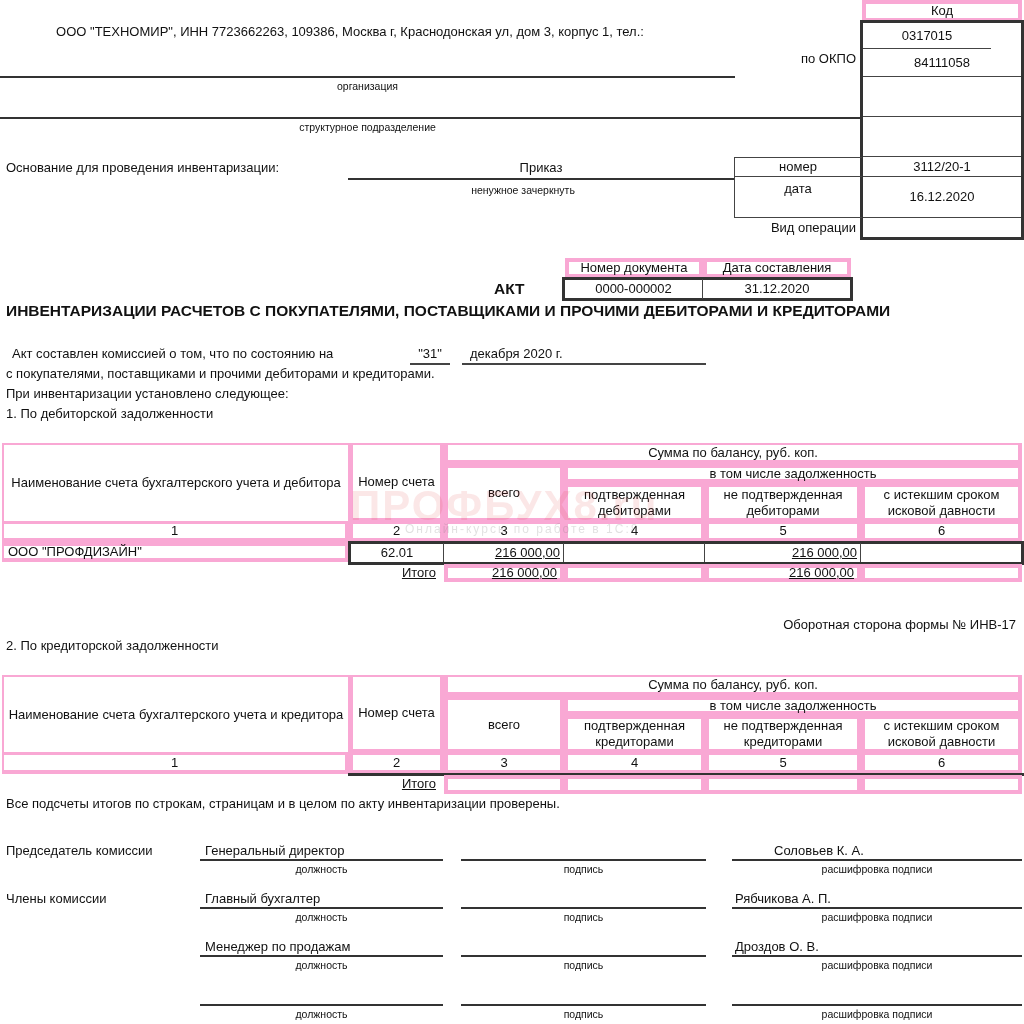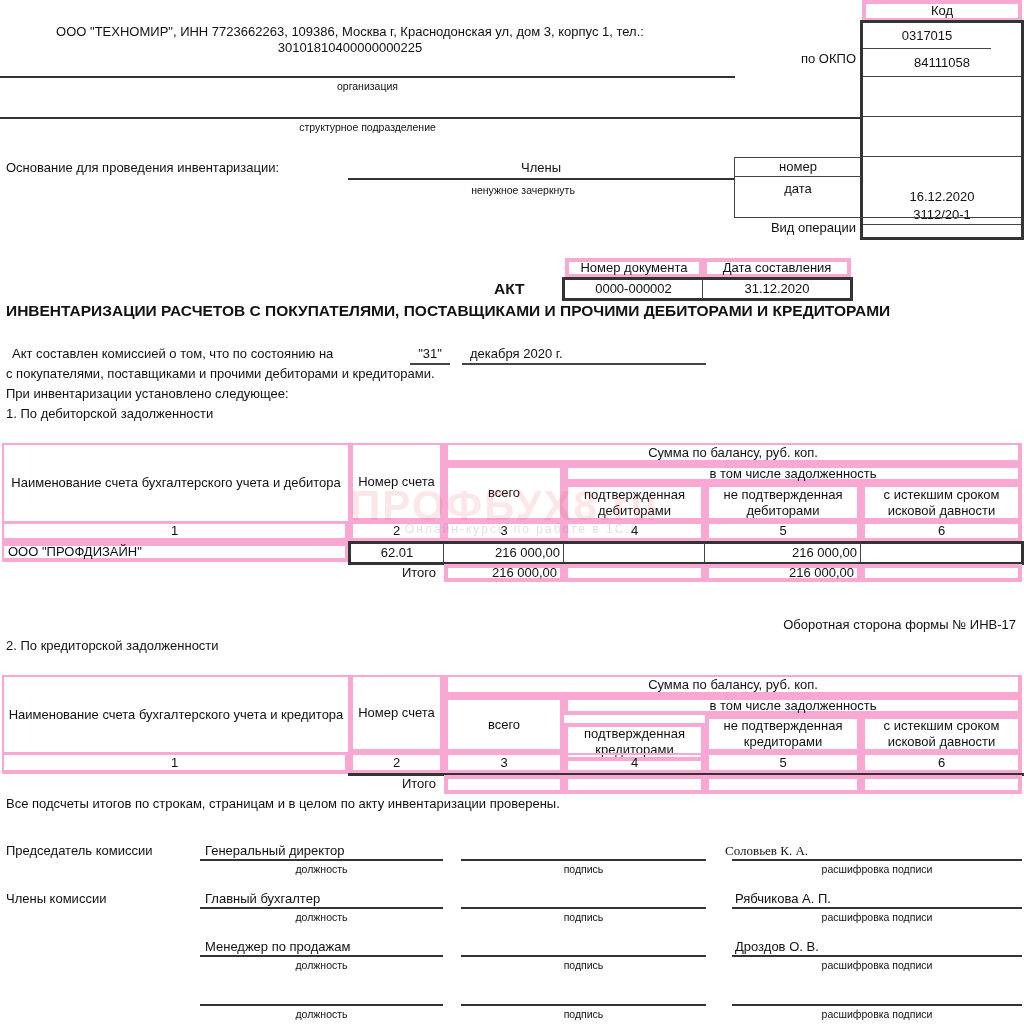--- a/index.html
+++ b/index.html
@@ -7,59 +7,58 @@
          font-family:"Liberation Sans", sans-serif; color:#111; font-size:13px; }
   .abs { position:absolute; }
   .t13 { font-size:13px; line-height:16px; }
   .t11 { font-size:10.5px; line-height:13px; }
   .center { text-align:center; }
   .right { text-align:right; }
   .hline { position:absolute; height:0; border-top:2px solid #333; }
   .hline.thin { border-top:1px solid #444; }
   .box { position:absolute; box-sizing:border-box; }
   .cell { position:absolute; box-sizing:border-box; display:flex; align-items:center; justify-content:center; text-align:center; font-size:13px; line-height:16px; }
-  .cell.num { justify-content:flex-end; padding-right:3px; }
+  .cell.num { justify-content:flex-end; padding-right:3px;text-decoration:underline; }
   .cell.left { justify-content:flex-start; padding-left:4px; }
   .b { border:4px solid #f9a8d4; }
   .br { border-right:1px solid #444; }
   .bb { border-bottom:1px solid #444; }
   .thick { border:3px solid #333; }
   .title { font-weight:bold; font-size:15.5px; }
   .wm1 { position:absolute; left:350px; top:482px; font-size:42px; font-weight:bold; color:rgba(220,60,60,0.12); letter-spacing:2px; }
   .wm2 { position:absolute; left:405px; top:522px; font-size:12px; color:rgba(120,120,120,0.22); letter-spacing:2px; }
 </style>
 </head>
 <body>
 
 <div class="abs t13 center" style="left:0; top:24px; width:700px;">
   <div>ООО "ТЕХНОМИР", ИНН 7723662263, 109386, Москва г, Краснодонская ул, дом 3, корпус 1, тел.:</div>
-  <div>30101810400000000225</div>
 </div>
 <div class="hline" style="left:0; top:76px; width:735px;"></div>
 <div class="abs t11 center" style="left:0; top:80px; width:735px;">организация</div>
 
 <div class="hline" style="left:0; top:117px; width:862px;"></div>
 <div class="abs t11 center" style="left:0; top:121px; width:735px;">структурное подразделение</div>
 
 <div class="abs t13" style="left:6px; top:160px;">Основание для проведения инвентаризации:</div>
-<div class="abs t13 center" style="left:348px; top:160px; width:386px;">Члены</div>
+<div class="abs t13 center" style="left:348px; top:160px; width:386px;">Приказ</div>
 <div class="hline" style="left:348px; top:178px; width:386px;"></div>
 <div class="abs t11 center" style="left:348px; top:184px; width:350px;">ненужное зачеркнуть</div>
 
 <div class="cell b" style="left:862px; top:0; width:160px; height:22px;">Код</div>
 <div class="box thick" style="left:860px; top:20px; width:164px; height:220px;"></div>
 <div class="cell bb" style="left:863px; top:23px; width:128px; height:26px;">0317015</div>
 <div class="abs t13 right" style="left:760px; top:51px; width:96px;">по ОКПО</div>
 <div class="cell bb" style="left:863px; top:49px; width:158px; height:28px;">84111058</div>
 <div class="cell bb" style="left:863px; top:77px; width:158px; height:40px;"></div>
 <div class="cell bb" style="left:863px; top:117px; width:158px; height:40px;"></div>
 
 <div class="box" style="left:734px; top:157px; width:128px; height:61px; border:1px solid #444; border-right:none;"></div>
 <div class="cell" style="left:734px; top:157px; width:128px; height:20px; border-bottom:1px solid #444;">номер</div>
-<div class="cell bb" style="left:863px; top:157px; width:158px; height:20px;margin-top:48px;">3112/20-1</div>
+<div class="cell bb" style="left:863px; top:157px; width:158px; height:20px;">3112/20-1</div>
 <div class="abs t13 center" style="left:734px; top:181px; width:128px;">дата</div>
 <div class="cell bb" style="left:863px; top:177px; width:158px; height:41px;">16.12.2020</div>
 <div class="abs t13 right" style="left:730px; top:220px; width:126px;">Вид операции</div>
 <div class="cell" style="left:863px; top:218px; width:158px; height:19px;"></div>
 
 <div class="cell b" style="left:565px; top:258px; width:138px; height:20px;">Номер документа</div>
 <div class="cell b" style="left:703px; top:258px; width:148px; height:20px;">Дата составления</div>
 <div class="box thick" style="left:562px; top:277px; width:291px; height:24px;"></div>
 <div class="cell" style="left:565px; top:279px; width:138px; height:20px; border-right:1px solid #444;">0000-000002</div>
 <div class="cell" style="left:703px; top:279px; width:148px; height:20px;">31.12.2020</div>
@@ -115,21 +114,21 @@
 
 <div class="abs t13 right" style="left:600px; top:617px; width:416px;">Оборотная сторона формы № ИНВ-17</div>
 <div class="abs t13" style="left:6px; top:638px;">2.  По кредиторской задолженности</div>
 
 <div>
   <div class="cell b" style="left:2px; top:675px; width:347px; height:78px; border-width:2px 1px 1px 2px;">Наименование счета бухгалтерского учета и кредитора</div>
   <div class="cell b" style="left:349px; top:675px; width:95px; height:78px; border-top-width:2px;">Номер счета</div>
   <div class="cell b" style="left:444px; top:675px; width:578px; height:21px; border-top-width:2px;">Сумма по балансу, руб. коп.</div>
   <div class="cell b" style="left:444px; top:696px; width:120px; height:57px;">всего</div>
   <div class="cell b" style="left:564px; top:696px; width:458px; height:19px;">в том числе задолженность</div>
-  <div class="cell b" style="left:564px; top:715px; width:141px; height:38px;margin-top:8px;">подтвержденная кредиторами</div>
+  <div class="cell b" style="left:564px; top:715px; width:141px; height:38px;">подтвержденная кредиторами</div>
   <div class="cell b" style="left:705px; top:715px; width:156px; height:38px;">не подтвержденная кредиторами</div>
   <div class="cell b" style="left:861px; top:715px; width:161px; height:38px;">с истекшим сроком исковой давности</div>
 
   <div class="cell b" style="left:2px; top:753px; width:347px; height:21px; border-top-width:2px; border-left-width:2px;">1</div>
   <div class="cell b" style="left:349px; top:753px; width:95px; height:21px; border-top-width:2px;">2</div>
   <div class="cell b" style="left:444px; top:753px; width:120px; height:21px; border-top-width:2px;">3</div>
   <div class="cell b" style="left:564px; top:753px; width:141px; height:21px; border-top-width:2px;">4</div>
   <div class="cell b" style="left:705px; top:753px; width:156px; height:21px; border-top-width:2px;">5</div>
   <div class="cell b" style="left:861px; top:753px; width:161px; height:21px; border-top-width:2px;">6</div>
   <div class="hline" style="left:348px; top:773px; width:676px; border-top-width:3px;"></div>
@@ -145,21 +144,21 @@
 
 <div class="abs t13" style="left:6px; top:843px;">Председатель комиссии</div>
 <div class="abs t13" style="left:6px; top:891px;">Члены комиссии</div>
 
 <div>
   <div class="abs t13" style="left:205px; top:843px;">Генеральный директор</div>
   <div class="hline" style="left:200px; top:859px; width:243px;"></div>
   <div class="abs t11 center" style="left:200px; top:863px; width:243px;">должность</div>
   <div class="hline" style="left:461px; top:859px; width:245px;"></div>
   <div class="abs t11 center" style="left:461px; top:863px; width:245px;">подпись</div>
-  <div class="abs t13" style="left:725px; top:843px;font-family:Liberation Serif, serif;">Соловьев К. А.</div>
+  <div class="abs t13" style="left:774px; top:843px;">Соловьев К. А.</div>
   <div class="hline" style="left:732px; top:859px; width:290px;"></div>
   <div class="abs t11 center" style="left:732px; top:863px; width:290px;">расшифровка подписи</div>
 </div>
 
 <div>
   <div class="abs t13" style="left:205px; top:891px;">Главный бухгалтер</div>
   <div class="hline" style="left:200px; top:907px; width:243px;"></div>
   <div class="abs t11 center" style="left:200px; top:911px; width:243px;">должность</div>
   <div class="hline" style="left:461px; top:907px; width:245px;"></div>
   <div class="abs t11 center" style="left:461px; top:911px; width:245px;">подпись</div>

